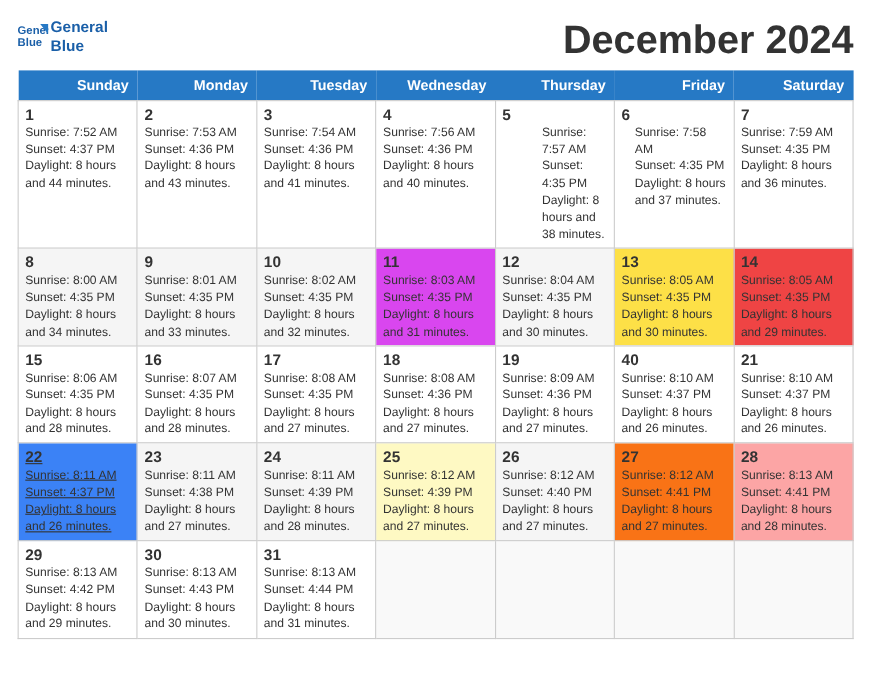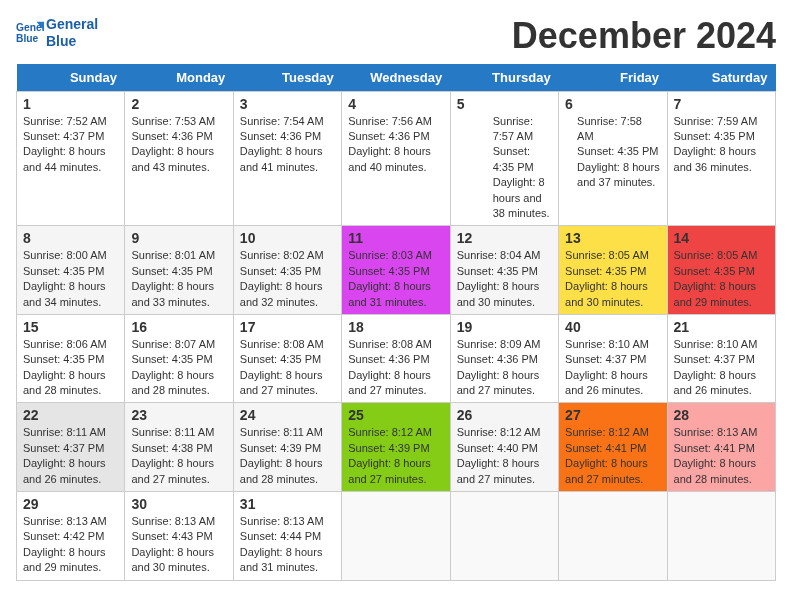--- a/index.html
+++ b/index.html
@@ -245,39 +245,39 @@
 Daylight: 8 hours and 26 minutes.</div>
         </td>
         <td>
           <span class="day-number">21</span>
           <div class="day-info" style="white-space: pre-line;">Sunrise: 8:10 AM
 Sunset: 4:37 PM
 Daylight: 8 hours and 26 minutes.</div>
         </td>
       </tr>
       <tr class="week-row">
-        <td style="background: #e5e5e5;">
+        <td style="background: #3b82f6; text-decoration: underline;">
           <span class="day-number">22</span>
           <div class="day-info" style="white-space: pre-line;">Sunrise: 8:11 AM
 Sunset: 4:37 PM
 Daylight: 8 hours and 26 minutes.</div>
         </td>
         <td style="background: rgb(245, 245, 245);">
           <span class="day-number">23</span>
           <div class="day-info" style="white-space: pre-line;">Sunrise: 8:11 AM
 Sunset: 4:38 PM
 Daylight: 8 hours and 27 minutes.</div>
         </td>
         <td style="background: rgb(245, 245, 245);">
           <span class="day-number">24</span>
           <div class="day-info" style="white-space: pre-line;">Sunrise: 8:11 AM
 Sunset: 4:39 PM
 Daylight: 8 hours and 28 minutes.</div>
         </td>
-        <td style="background: #84cc16;">
+        <td style="background: #fef9c3;">
           <span class="day-number">25</span>
           <div class="day-info" style="white-space: pre-line;">Sunrise: 8:12 AM
 Sunset: 4:39 PM
 Daylight: 8 hours and 27 minutes.</div>
         </td>
         <td style="background: rgb(245, 245, 245);">
           <span class="day-number">26</span>
           <div class="day-info" style="white-space: pre-line;">Sunrise: 8:12 AM
 Sunset: 4:40 PM
 Daylight: 8 hours and 27 minutes.</div>

